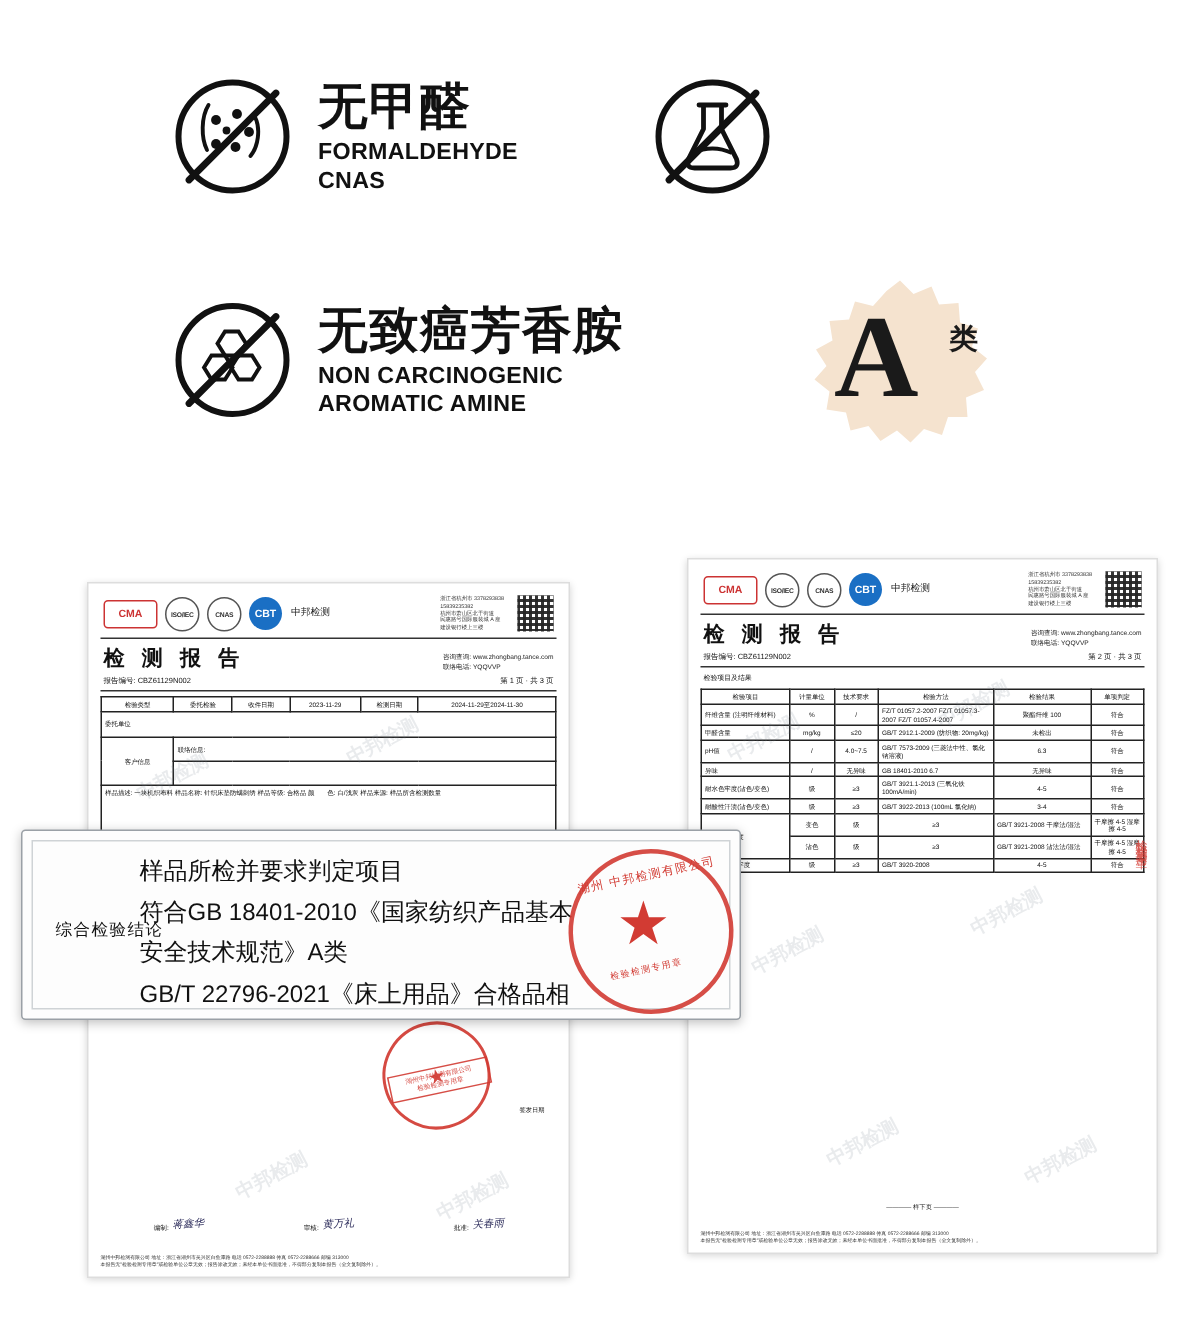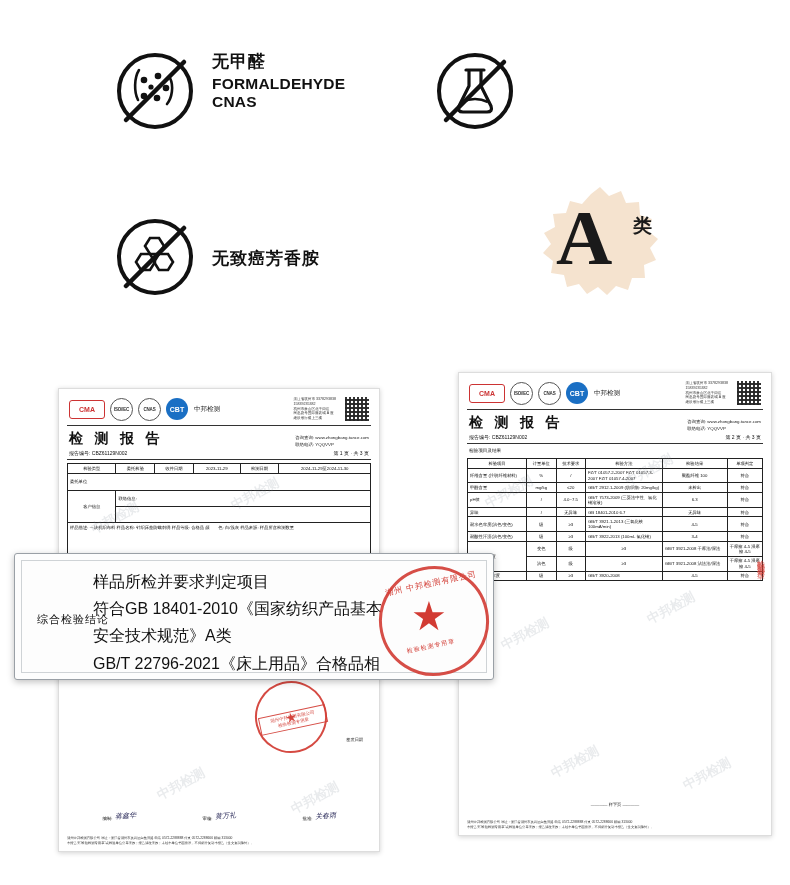--- a/index.html
+++ b/index.html
@@ -32,40 +32,40 @@
     width: 86px;
     height: 86px;
     flex: 0 0 86px;
     position: relative;
   }
   .badge-text {
     margin-left: 14px;
     padding-top: 4px;
   }
   .badge-cn {
-    font-size: 17px;
+    font-size: 33px;
     font-weight: bold;
     letter-spacing: 1px;
     line-height: 1.15;
     color: #111;
     white-space: nowrap;
   }
   .badge-en {
     font-size: 15.5px;
     font-weight: bold;
     line-height: 1.22;
     color: #111;
     letter-spacing: 0.2px;
     margin-top: 3px;
     white-space: pre-line;
   }
 
   #badge-formaldehyde { left: 112px; top: 48px; }
   #badge-fluorescence { left: 432px; top: 48px; }
-  #badge-amine       { left: 112px; top: 214px; align-items: center; }
+  #badge-amine       { left: 112px; top: 197px; }
 
   
   .aclass {
     position: absolute;
     left: 540px;
     top: 185px;
     width: 120px;
     height: 118px;
   }
   .aclass .burst {
@@ -399,20 +399,22 @@
       <svg width="86" height="86" viewBox="0 0 86 86" aria-hidden="true">
         <circle cx="43" cy="43" r="36" fill="none" stroke="#111" stroke-width="4"></circle>
         <polygon points="38,24 47,24 52,32 47,40 38,40 33,32" fill="none" stroke="#111" stroke-width="2.6"></polygon>
         <polygon points="29,40 38,40 43,48 38,56 29,56 24,48" fill="none" stroke="#111" stroke-width="2.6"></polygon>
         <polygon points="47,40 56,40 61,48 56,56 47,56 42,48" fill="none" stroke="#111" stroke-width="2.6"></polygon>
         <line x1="14" y1="72" x2="72" y2="14" stroke="#111" stroke-width="4.5" stroke-linecap="round"></line>
       </svg>
     </div>
     <div class="badge-text">
       <div class="badge-cn">无致癌芳香胺</div>
+      <div class="badge-en">NON CARCINOGENIC
+AROMATIC AMINE</div>
     </div>
   </div>
 
   <div class="aclass">
     <svg class="burst" viewBox="0 0 120 118" aria-hidden="true">
       <path d="M60 2 L69 11 L81 6 L86 18 L99 17 L100 30 L112 34 L108 46 L118 54 L110 63
                L116 75 L104 80 L105 93 L92 93 L88 105 L76 101 L67 110 L58 102 L47 109
                L39 99 L27 102 L24 90 L11 88 L13 76 L3 68 L11 59 L4 48 L15 42 L13 29
                L26 28 L30 16 L42 19 L51 9 Z" fill="#f5e3cf"></path>
     </svg>

